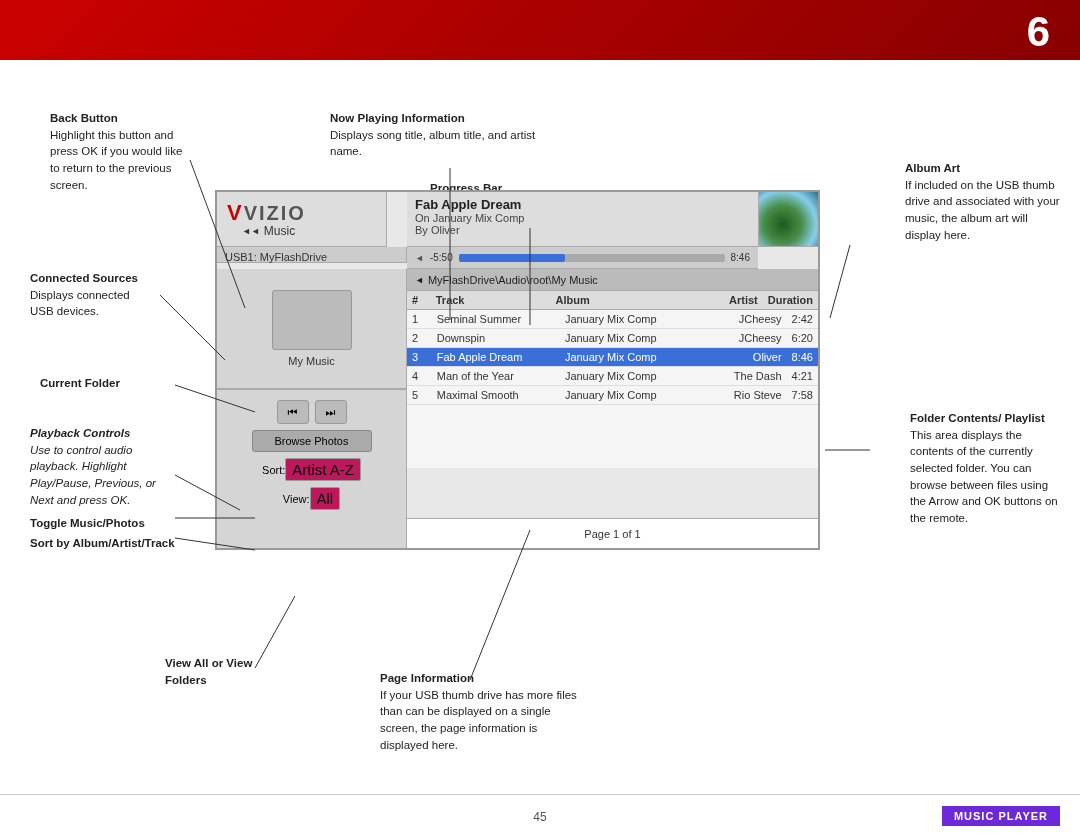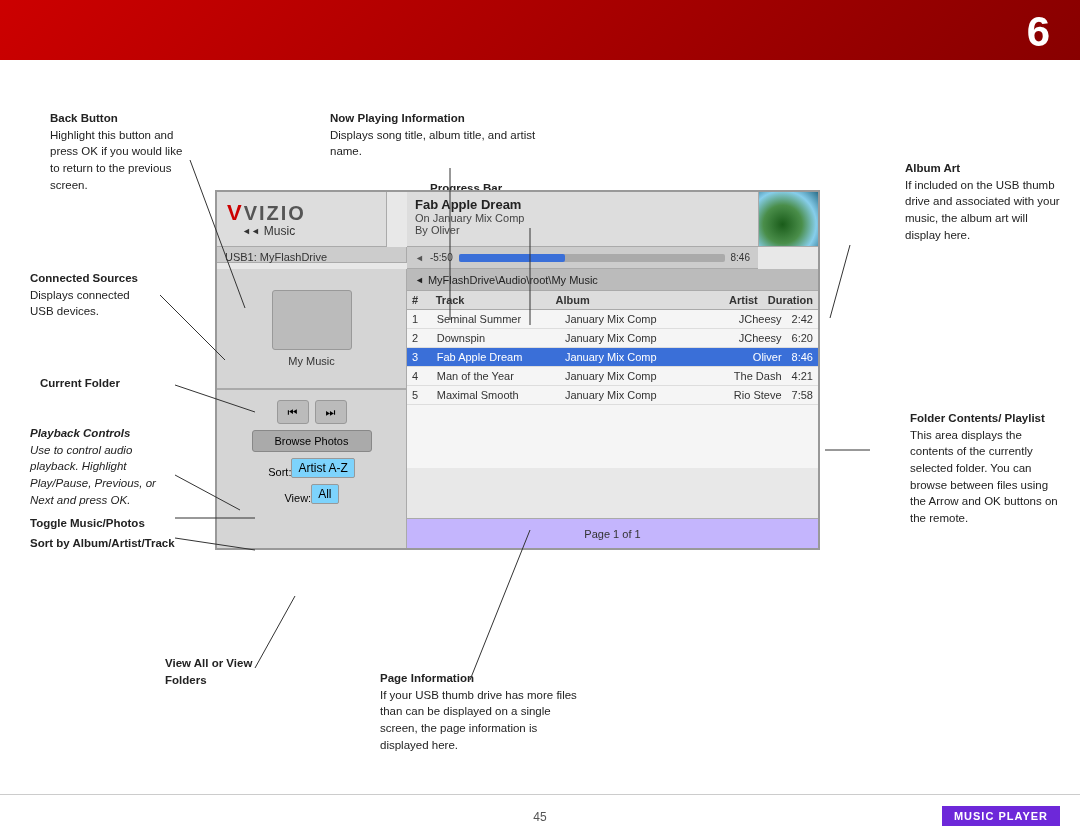--- a/index.html
+++ b/index.html
@@ -311,42 +311,42 @@
       border: 1px solid #888;
       border-radius: 3px;
       padding: 4px 12px;
       font-size: 11px;
       cursor: pointer;
       width: 120px;
       text-align: center;
     }
     .sort-view-row {
       display: flex;
-      align-items: flex-end;
+      align-items: center;
       gap: 0;
       font-size: 11px;
       width: 100%;
       justify-content: center;
     }
     .sort-select, .view-select {
-      background: #7dd3fc;
+      background: #be185d;
       border: 1px solid #999;
       border-radius: 2px;
       padding: 2px 6px;
-      font-size: 12px;
+      font-size: 15px;
     }
 
     
     .page-info-area {
       position: absolute;
       bottom: 0;
       left: 190px;
       right: 0;
       height: 30px;
-      background: #c4b5fd;
+      background: #ffffff;
       border-top: 1px solid #aaa;
       display: flex;
       align-items: center;
       justify-content: center;
       font-size: 11px;
       color: #333;
     }
 
     
     .ann-box {

